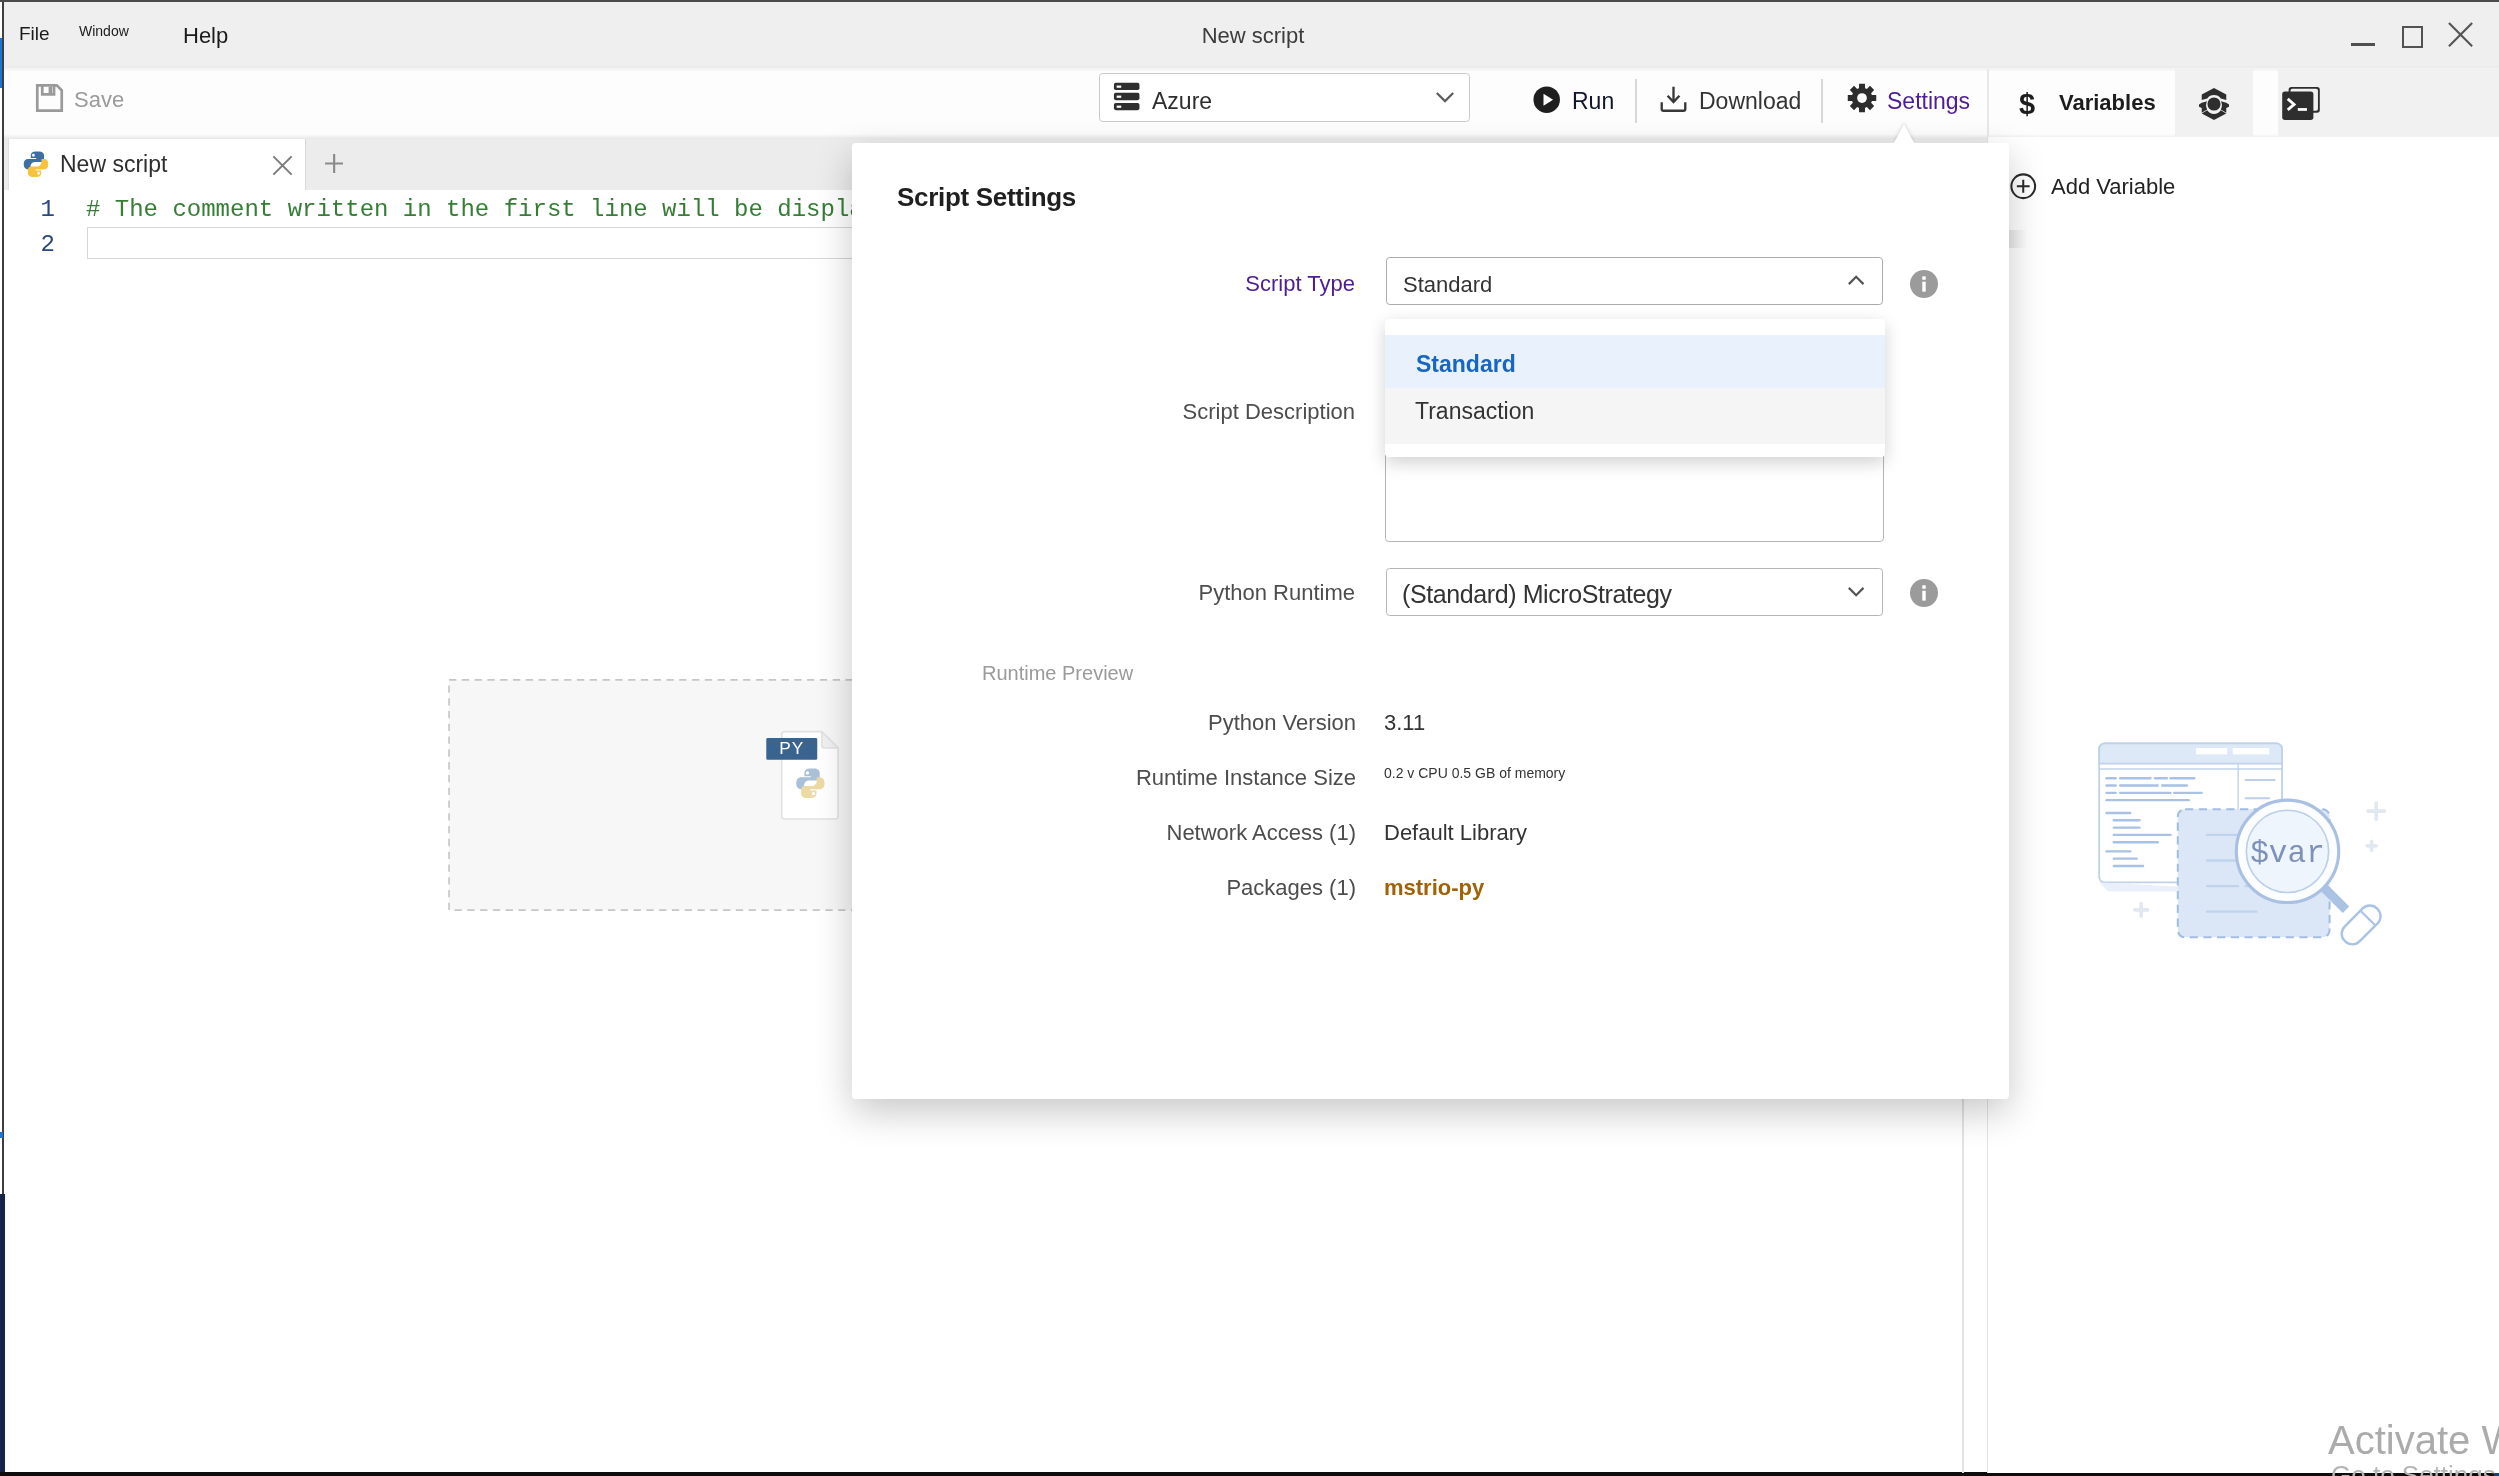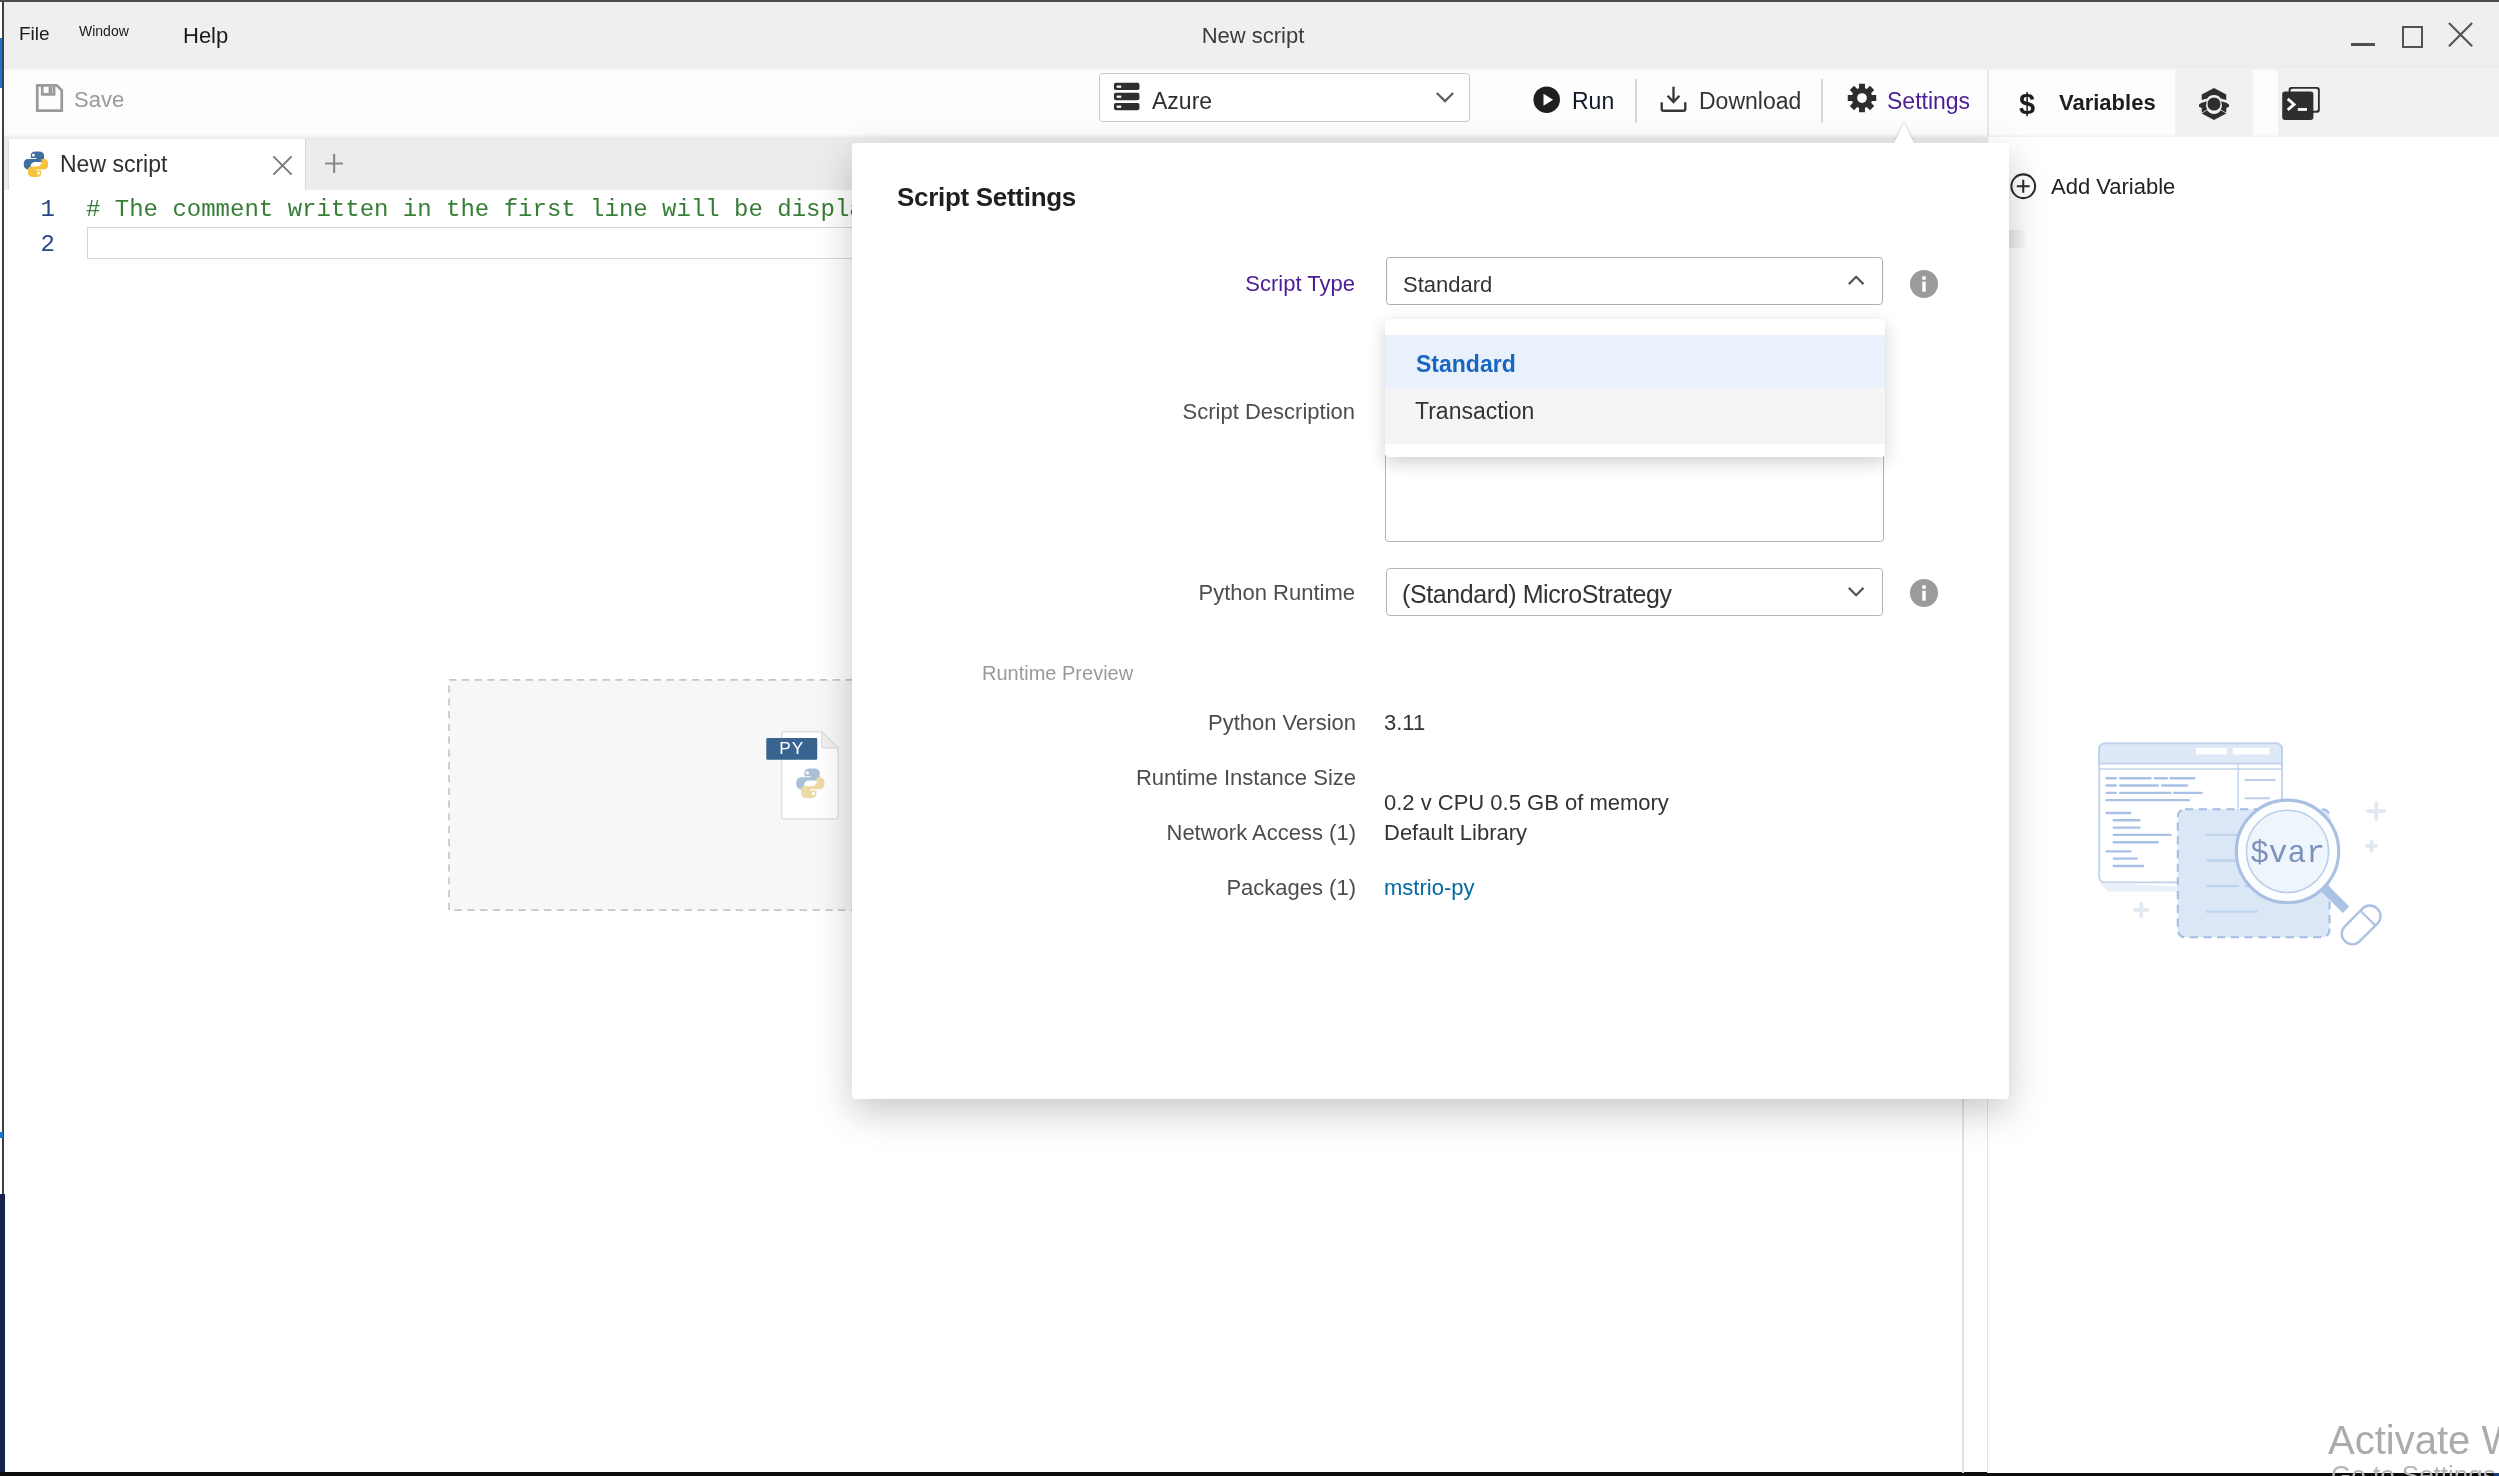--- a/index.html
+++ b/index.html
@@ -254,20 +254,20 @@
   <svg class="abs" style="left:1910px;top:579px;" width="28" height="28" viewBox="0 0 31 31">
     <circle cx="15.5" cy="15.5" r="15.5" fill="#9b9b9b"></circle>
     <rect x="13.6" y="13" width="3.8" height="11" fill="#fff"></rect>
     <rect x="13.6" y="7" width="3.8" height="3.8" fill="#fff"></rect>
   </svg>
 
   <div class="abs" style="left:982px;top:662px;font-size:20px;color:#9a9a9a;">Runtime Preview</div>
   <div class="abs" style="left:990px;top:710px;width:366px;text-align:right;font-size:22px;color:#4d4d4d;">Python Version</div>
   <div class="abs" style="left:1384px;top:710px;font-size:22px;color:#333;">3.11</div>
   <div class="abs" style="left:990px;top:765px;width:366px;text-align:right;font-size:22px;color:#4d4d4d;">Runtime Instance Size</div>
-  <div class="abs" style="left:1384px;top:765px;font-size:22px;color:#333;margin-top:25px;">0.2 v CPU 0.5 GB of memory</div>
+  <div class="abs" style="left:1384px;top:765px;font-size:14px;color:#333;">0.2 v CPU 0.5 GB of memory</div>
   <div class="abs" style="left:990px;top:820px;width:366px;text-align:right;font-size:22px;color:#4d4d4d;">Network Access (1)</div>
   <div class="abs" style="left:1384px;top:820px;font-size:22px;color:#333;">Default Library</div>
   <div class="abs" style="left:990px;top:875px;width:366px;text-align:right;font-size:22px;color:#4d4d4d;">Packages (1)</div>
-  <div class="abs" style="left:1384px;top:875px;font-size:22px;color:#0369a1;">mstrio-py</div>
+  <div class="abs" style="left:1384px;top:875px;font-size:22px;color:#a16207;font-weight:bold;">mstrio-py</div>
 
 </div>
 
 
 </body></html>

